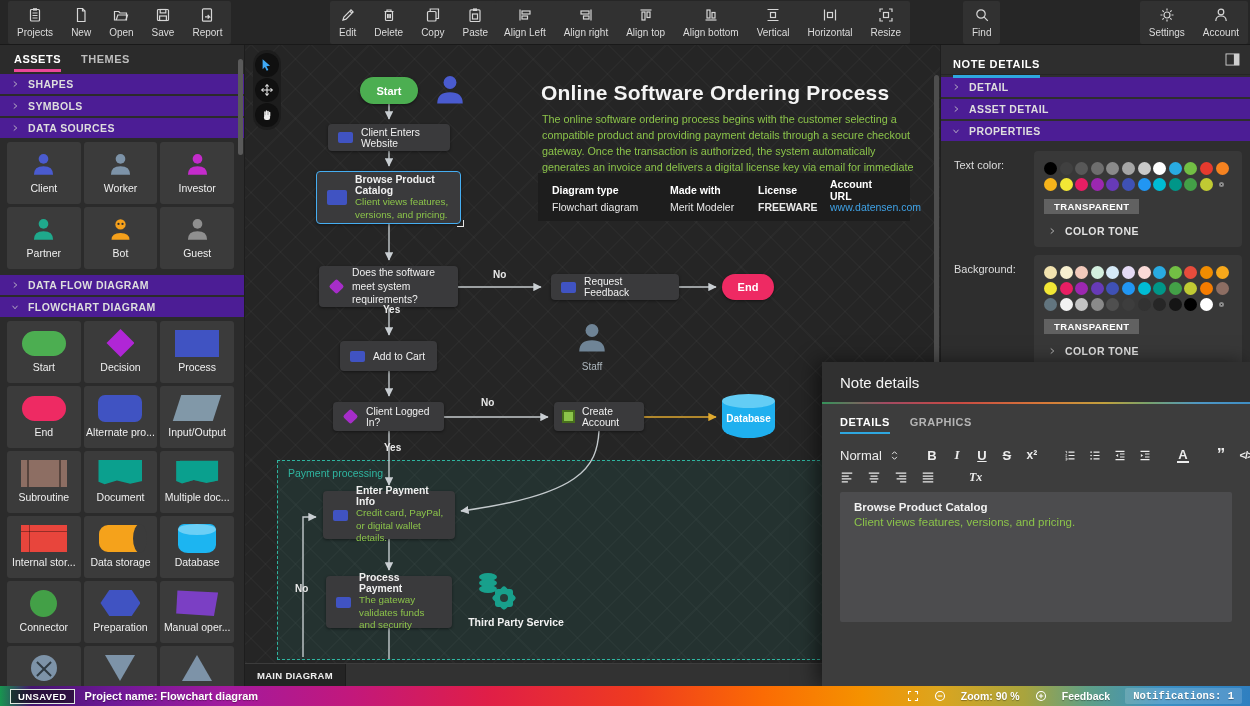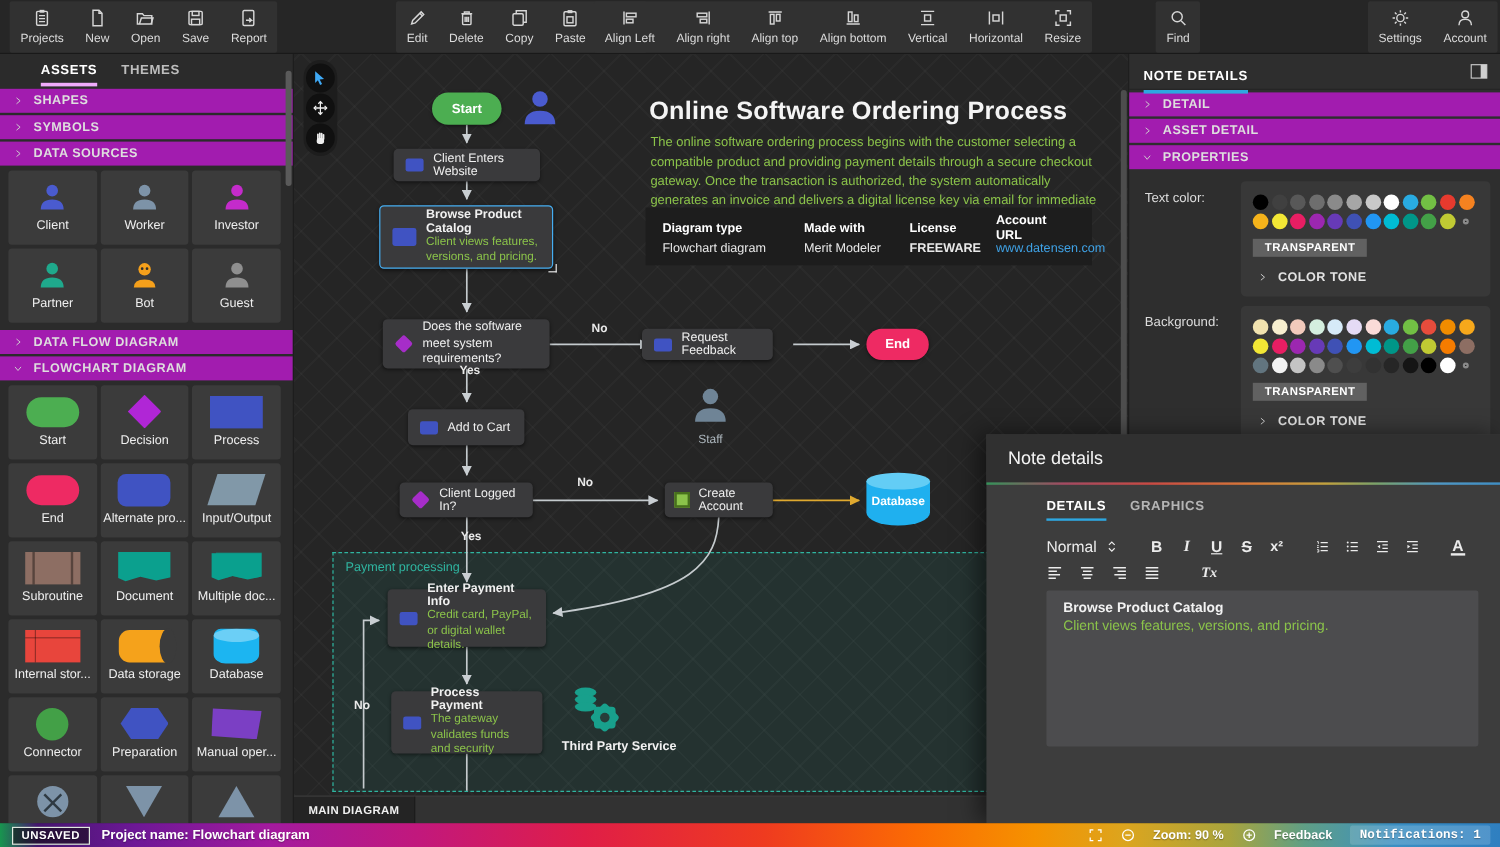--- a/index.html
+++ b/index.html
@@ -11,22 +11,22 @@
   .topbar { position:absolute; left:0; top:0; width:1250px; height:45px; background:#262626; border-bottom:1px solid #191919; }
   .tgroup { position:absolute; top:1px; height:43px; display:flex; background:#313131; border-radius:2px; }
   .titem { display:flex; flex-direction:column; align-items:center; justify-content:flex-start; padding:6px 9px 2px; gap:4px; cursor:default; }
   .titem svg { width:16px; height:16px; stroke:#d6d6d6; fill:none; stroke-width:1.2; }
   .tlabel { font-size:10px; color:#dcdcdc; white-space:nowrap; }
 
   
   .sidebar { position:absolute; left:0; top:45px; width:245px; height:641px; background:#2b2b2b; overflow:hidden; border-right:1px solid #1d1d1d; }
   .sbtabs { display:flex; gap:20px; padding:8px 14px 0; height:27px; }
   .sbtab { font-size:11px; font-weight:bold; letter-spacing:.5px; color:#bdbdbd; padding-bottom:4px; }
-  .sbtab.active { color:#fff; border-bottom:3px solid #f0abfc;margin-left:20px; }
-  .sec { height:20px; background:#a21caf; margin-top:2px; display:flex; align-items:center; gap:9px; padding:0 11px; font-size:10.5px; font-weight:bold; letter-spacing:.4px; color:#dedede; }
+  .sbtab.active { color:#fff; border-bottom:3px solid #ec4899; }
+  .sec { height:20px; background:#4c1d95; margin-top:2px; display:flex; align-items:center; gap:9px; padding:0 11px; font-size:10.5px; font-weight:bold; letter-spacing:.4px; color:#dedede; }
   .chev { width:8px; height:8px; stroke:#cfcfcf; fill:none; stroke-width:1.6; flex:none; }
   .chev.down { transform:rotate(90deg); }
   .grid { display:grid; grid-template-columns:repeat(3,1fr); gap:3px; padding:4px 10px 4px 7px; }
   .tile { background:#3b3b3b; border-radius:3px; height:62px; display:flex; flex-direction:column; align-items:center; position:relative; }
   .tile .shpwrap { height:44px; display:flex; align-items:center; justify-content:center; }
   .tlab { font-size:10.5px; color:#efefef; margin-top:-4px; white-space:nowrap; }
   .person { width:27px; height:27px; }
   
   .shp { position:relative; }
   .pill { width:44px; height:25px; border-radius:13px; }
@@ -121,21 +121,21 @@
   .tone { display:flex; align-items:center; gap:9px; font-size:10.5px; font-weight:bold; letter-spacing:.4px; color:#e2e2e2; margin-top:8px; padding-left:4px; }
   .lockrow { display:flex; align-items:center; gap:10px; margin:5px 0 0 88px; }
   .toggle { position:relative; width:30px; height:15px; border-radius:8px; background:#2f7fd6; flex:none; }
   .toggle .knob { position:absolute; right:1px; top:1px; width:13px; height:13px; border-radius:50%; background:#c6c6c6; }
   .locklabel { font-size:11.5px; color:#f0f0f0; }
 
   
   .dialog { position:absolute; left:822px; top:362px; width:428px; height:324px; background:#3d3d3d; z-index:20; box-shadow:-6px 0 18px rgba(0,0,0,.5); }
   .dlg-head { height:40px; background:#303030; display:flex; align-items:center; padding:0 18px; font-size:15px; color:#f5f5f5; }
   .dlg-rainbow { height:2px; background:linear-gradient(90deg,#35935a,#a34a62 15%,#c94a43 32%,#d87a38 52%,#c1a13e 66%,#7aa26b 76%,#4f97c4 88%,#3f8ec4); }
-  .dlg-body { padding:12px 18px 0;margin-left:32px; }
+  .dlg-body { padding:12px 18px 0; }
   .dlg-tabs { display:flex; gap:20px; margin-bottom:13px; }
   .dlg-tab { font-size:11px; font-weight:bold; letter-spacing:.5px; color:#b5b5b5; padding-bottom:4px; }
   .dlg-tab.active { color:#fff; border-bottom:2.5px solid #2ea7e0; }
   .dlg-textlabel { font-size:11px; font-weight:bold; color:#dcdcdc; margin-bottom:9px; }
   .rt-toolbar { color:#ececec; }
   .rt-row { display:flex; align-items:center; gap:13px; margin-bottom:7px; }
   .rt-btn { font-size:13px; display:flex; align-items:center; min-width:12px; justify-content:center; }
   .rt-btn svg { width:14px; height:13px; stroke:#ececec; fill:none; stroke-width:1.4; }
   .rt-sep { width:8px; }
   .fmt { display:flex; align-items:center; gap:7px; font-size:13px; }
@@ -740,21 +740,21 @@
         <div class="nsub">Client views features, versions, and pricing.</div>
       </div>
       <div class="handle"></div>
     </div>
 
     <div class="fc-node" style="left:74px;top:221px;width:139px;height:41px">
         <div class="dicon"></div>
         <span style="line-height:1.3">Does the software meet system requirements?</span>
       </div>
 
-    <div class="fc-node" style="left:290px;top:229px;width:109px;height:26px">
+    <div class="fc-node" style="left:306px;top:229px;width:128px;height:26px">
         <div class="nicon"></div>
         <span>Request Feedback</span>
       </div>
 
     <div class="fc-node pillnode" style="left:477px;top:229px;width:52px;height:26px;background:#ee2a63">
         <span>End</span>
       </div>
 
     <div class="fc-node" style="left:95px;top:296px;width:97px;height:30px">
         <div class="nicon"></div>

